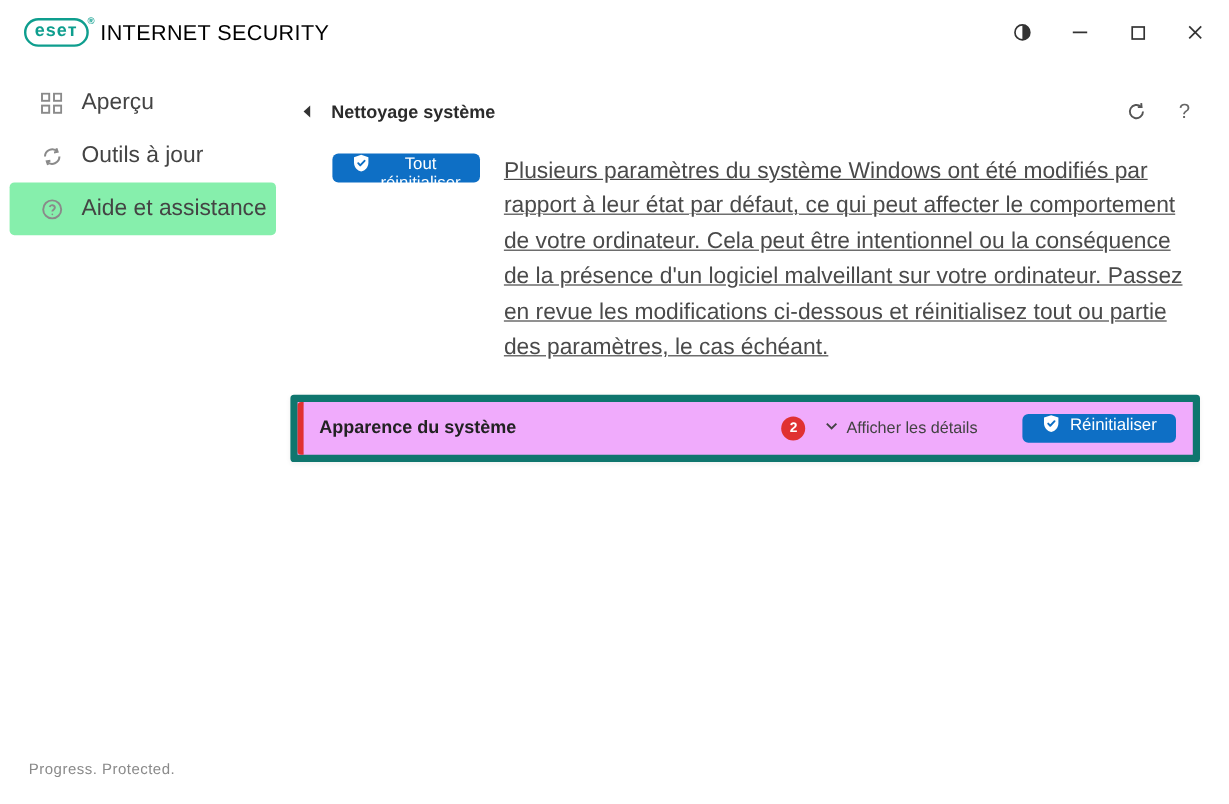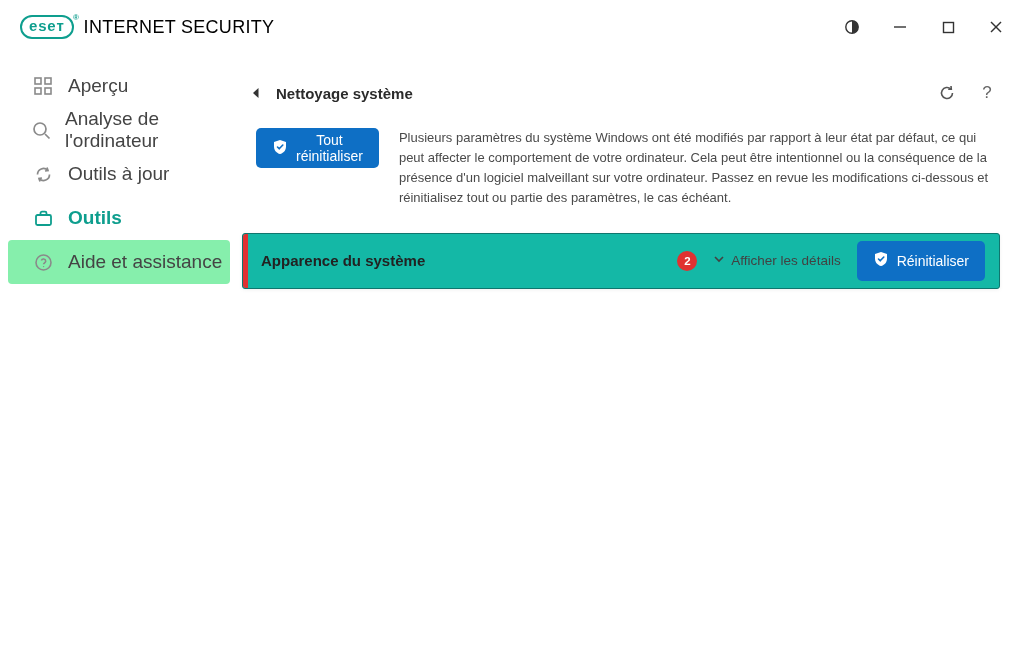--- a/index.html
+++ b/index.html
@@ -28,25 +28,25 @@
 
     
     .main { flex:1; padding: 10px 24px 0 0; }
     .page-header { display:flex; align-items:center; height:58px; padding-left:4px; }
     .back-arrow { width:28px; height:28px; display:flex; align-items:center; justify-content:center; color:#333; margin-right:6px; cursor:pointer;}
     .page-title { font-size:15px; font-weight:600; color:#2b2b2b; }
     .header-actions { margin-left:auto; display:flex; gap:14px; align-items:center; color:#555; }
     .hdr-icon { width:26px; height:26px; display:flex; align-items:center; justify-content:center; cursor:pointer; color:#555; }
 
     .toprow { display:flex; align-items:flex-start; gap:20px; margin-top:6px; padding-left:18px; }
-    .btn { display:inline-flex; align-items:center; gap:8px; height:40px; padding:0 16px; border-radius:5px; font-size:14px; font-weight:500; cursor:pointer; border:none; }
+    .btn { display:inline-flex; gap:8px; height:24px; padding:0 16px; border-radius:5px; font-size:14px; font-weight:500; cursor:pointer; border:none;margin-left:21px; }
     .btn-primary { background:#0e6fc5; color:#fff; }
-    .desc { color:#4a4a4a; font-size:13px; line-height:1.55; }
-
-    .card { margin-top:24px; margin-left:4px; background:#14b8a6; border:1px solid #0f766e; border-radius:3px;
+    .desc { color:#4a4a4a; font-size:19px; line-height:1.55;text-decoration:underline; }
+
+    .card { margin-top:24px; margin-left:4px; background:#f0abfc; border:6px solid #0f766e; border-radius:3px;
             box-shadow:0 1px 4px rgba(0,0,0,.06); display:flex; align-items:center; height:56px;
             padding:0 14px 0 0; position:relative; }
     .card::before { content:""; position:absolute; left:0; top:0; bottom:0; width:5px; background:#e03131; border-radius:3px 0 0 3px;}
     .card-title { font-size:15px; font-weight:600; color:#222; padding-left:18px; }
     .card-spacer { flex:1; }
     .pill { width:20px; height:20px; border-radius:50%; background:#e03131; color:#fff; font-size:11.5px; display:flex; align-items:center; justify-content:center; font-weight:600; }
     .toggle-details { display:flex; align-items:center; gap:6px; color:#424242; font-size:13.5px; margin:0 16px; cursor:pointer;}
     .chev { width:12px; height:12px; }
 
     .shield-ico { width:16px; height:16px; }
@@ -100,64 +100,47 @@
         <svg width="18" height="18" viewBox="0 0 18 18" fill="none" stroke="currentColor" stroke-width="1.6">
             <rect x="1" y="1" width="6" height="6"></rect>
             <rect x="11" y="1" width="6" height="6"></rect>
             <rect x="1" y="11" width="6" height="6"></rect>
             <rect x="11" y="11" width="6" height="6"></rect>
           </svg>
       </span>
       <span>Aperçu</span>
     </div>
 
-    <div class="side-item">
-      <span class="ico">
-        <svg width="19" height="19" viewBox="0 0 19 19" fill="none" stroke="currentColor" stroke-width="1.7">
-            <circle cx="8" cy="8" r="6"></circle>
-            <line x1="13" y1="13" x2="17.5" y2="17.5"></line>
-          </svg>
-      </span>
-      <span>Analyse de l'ordinateur</span>
-    </div>
 
     <div class="side-item">
       <span class="ico">
         <svg width="19" height="19" viewBox="0 0 19 19" fill="none" stroke="currentColor" stroke-width="1.7">
             <path d="M3.5 9.5a6 6 0 0 1 10.3-4.2M15.5 9.5a6 6 0 0 1-10.3 4.2"></path>
             <polyline points="13 2.5 14 5.5 11 6"></polyline>
             <polyline points="6 16.5 5 13.5 8 13"></polyline>
           </svg>
       </span>
       <span>Outils à jour</span>
     </div>
 
-    <div class="side-item active">
-      <span class="ico">
-        <svg width="19" height="19" viewBox="0 0 19 19" fill="none" stroke="currentColor" stroke-width="1.8">
-            <rect x="2" y="6" width="15" height="10" rx="1.5"></rect>
-            <path d="M6.5 6V4.2c0-.8.7-1.5 1.5-1.5h3c.8 0 1.5.7 1.5 1.5V6"></path>
-          </svg>
-      </span>
-      <span>Outils</span>
-    </div>
 
 
     <div class="side-item hover">
       <span class="ico">
         <svg width="19" height="19" viewBox="0 0 19 19" fill="none" stroke="currentColor" stroke-width="1.6">
             <circle cx="9.5" cy="9.5" r="7.5"></circle>
             <path d="M7.4 7.5a2.2 2.2 0 0 1 4.3.7c0 1.4-2.1 1.7-2.1 3"></path>
             <circle cx="9.6" cy="13.6" r=".7" fill="currentColor" stroke="none"></circle>
           </svg>
       </span>
       <span>Aide et assistance</span>
     </div>
 
 
+    <div class="footer">Progress. Protected.</div>
   </div>
 
   <div class="main">
 
     <div class="page-header">
       <div class="back-arrow">
         <svg width="14" height="14" viewBox="0 0 14 14">
             <path d="M9.5 2 L4 7 L9.5 12" fill="#333"></path>
           </svg>
       </div>

